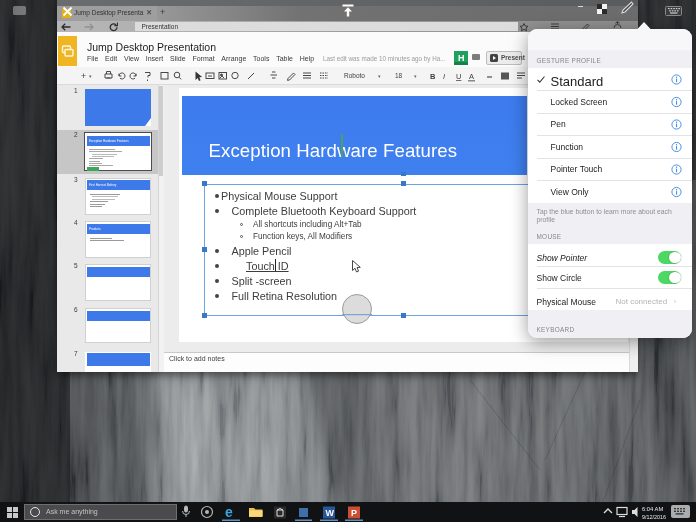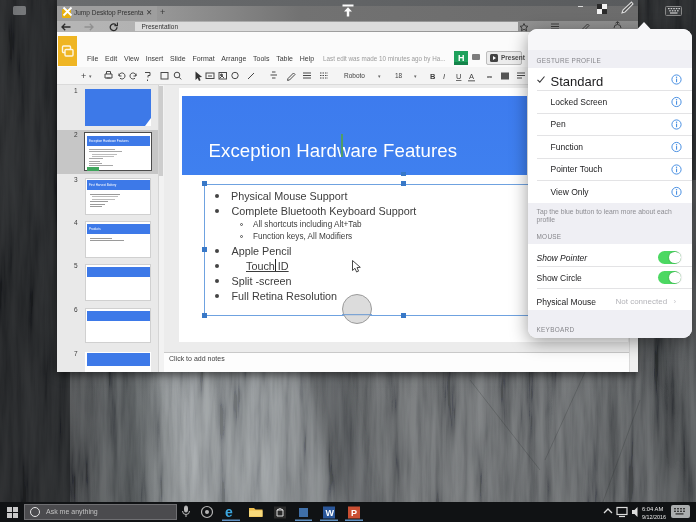--- a/index.html
+++ b/index.html
@@ -99,20 +99,21 @@
   </svg>
 
   <div class="abs" style="left:0;top:32px;width:581px;height:34.5px;background:#fbfbfb;"></div>
   <div class="abs" style="left:1px;top:36px;width:19px;height:30px;background:#efb523;"></div>
   <svg class="abs" style="left:1px;top:36px" width="19" height="30" viewBox="0 0 19 30">
     <g fill="none" stroke="#fdf6e3" stroke-width="1.4">
       <rect x="4.5" y="10" width="8" height="6.5" rx="1" fill="#efb523"></rect>
       <rect x="7" y="13.5" width="8" height="6.5" rx="1" fill="#efb523"></rect>
     </g>
   </svg>
+  <div class="tx" style="left:30px;top:41px;font-size:10.5px;color:#1d1d1d;">Jump Desktop Presentation</div>
   <div class="tx" style="left:30px;top:54.5px;font-size:7px;color:#3a3a3a;word-spacing:1.45px;">File&nbsp;&nbsp;Edit&nbsp;&nbsp;View&nbsp;&nbsp;Insert&nbsp;&nbsp;Slide&nbsp;&nbsp;Format&nbsp;&nbsp;Arrange&nbsp;&nbsp;Tools&nbsp;&nbsp;Table&nbsp;&nbsp;Help</div>
   <div class="tx" style="left:266px;top:54.5px;font-size:6.3px;color:#9b9b9b;">Last edit was made 10 minutes ago by Ha...</div>
 
   <div class="abs" style="left:397px;top:51px;width:14px;height:14px;background:#1ea15c;"></div>
   <div class="tx" style="left:401px;top:53px;font-size:9px;color:#fff;font-weight:bold;">H</div>
   <div class="abs" style="left:397px;top:62px;width:14px;height:3px;background:#14834a;"></div>
 
   <div class="abs" style="left:415px;top:54px;width:8px;height:6px;background:#7d7d7d;border-radius:1px;"></div>
 
   <div class="abs" style="left:429px;top:51px;width:36px;height:13.5px;background:#ececec;border:1px solid #bdbdbd;border-radius:2px;box-sizing:border-box;"></div>
@@ -233,21 +234,21 @@
   <div class="abs" style="left:147px;top:183.5px;width:400px;height:132px;border:1.5px solid #6fa2e0;box-sizing:border-box;"></div>
 
   <div class="abs" style="left:144.5px;top:181px;width:5px;height:5px;background:#3878c7;"></div>
   <div class="abs" style="left:343.5px;top:181px;width:5px;height:5px;background:#3878c7;"></div>
   <div class="abs" style="left:144.5px;top:247px;width:5px;height:5px;background:#3878c7;"></div>
   <div class="abs" style="left:144.5px;top:313px;width:5px;height:5px;background:#3878c7;"></div>
   <div class="abs" style="left:343.5px;top:313px;width:5px;height:5px;background:#3878c7;"></div>
   <div class="abs" style="left:344px;top:171.5px;width:4.5px;height:4.5px;background:#3878c7;"></div>
 
   <div id="bl" style="position:absolute;left:0;top:0">
-    <div class="tx" style="left:174px;top:189.5px;font-size:10.8px;color:#3c3c3c;">Physical Mouse Support</div>
+    <div class="tx" style="left:164px;top:189.5px;font-size:10.8px;color:#3c3c3c;">Physical Mouse Support</div>
     <div class="tx" style="left:174.5px;top:204.5px;font-size:10.8px;color:#3c3c3c;">Complete Bluetooth Keyboard Support</div>
     <div class="tx" style="left:196px;top:220px;font-size:8.2px;color:#3c3c3c;">All shortcuts including Alt+Tab</div>
     <div class="tx" style="left:196px;top:232.4px;font-size:8.2px;color:#3c3c3c;">Function keys, All Modifiers</div>
     <div class="tx" style="left:174.5px;top:245px;font-size:10.8px;color:#3c3c3c;">Apple Pencil</div>
     <div class="tx" style="left:189px;top:259.5px;font-size:10.8px;color:#3c3c3c;text-decoration:underline;">Touch ID</div>
     <div class="abs" style="left:218px;top:259px;width:1.2px;height:12px;background:#222;"></div>
     <div class="tx" style="left:174.5px;top:274.5px;font-size:10.8px;color:#3c3c3c;">Split -screen</div>
     <div class="tx" style="left:174.5px;top:289.5px;font-size:10.8px;color:#3c3c3c;">Full Retina Resolution</div>
 
     <div class="abs" style="left:158px;top:193.5px;width:4px;height:4px;border-radius:50%;background:#444;"></div>

